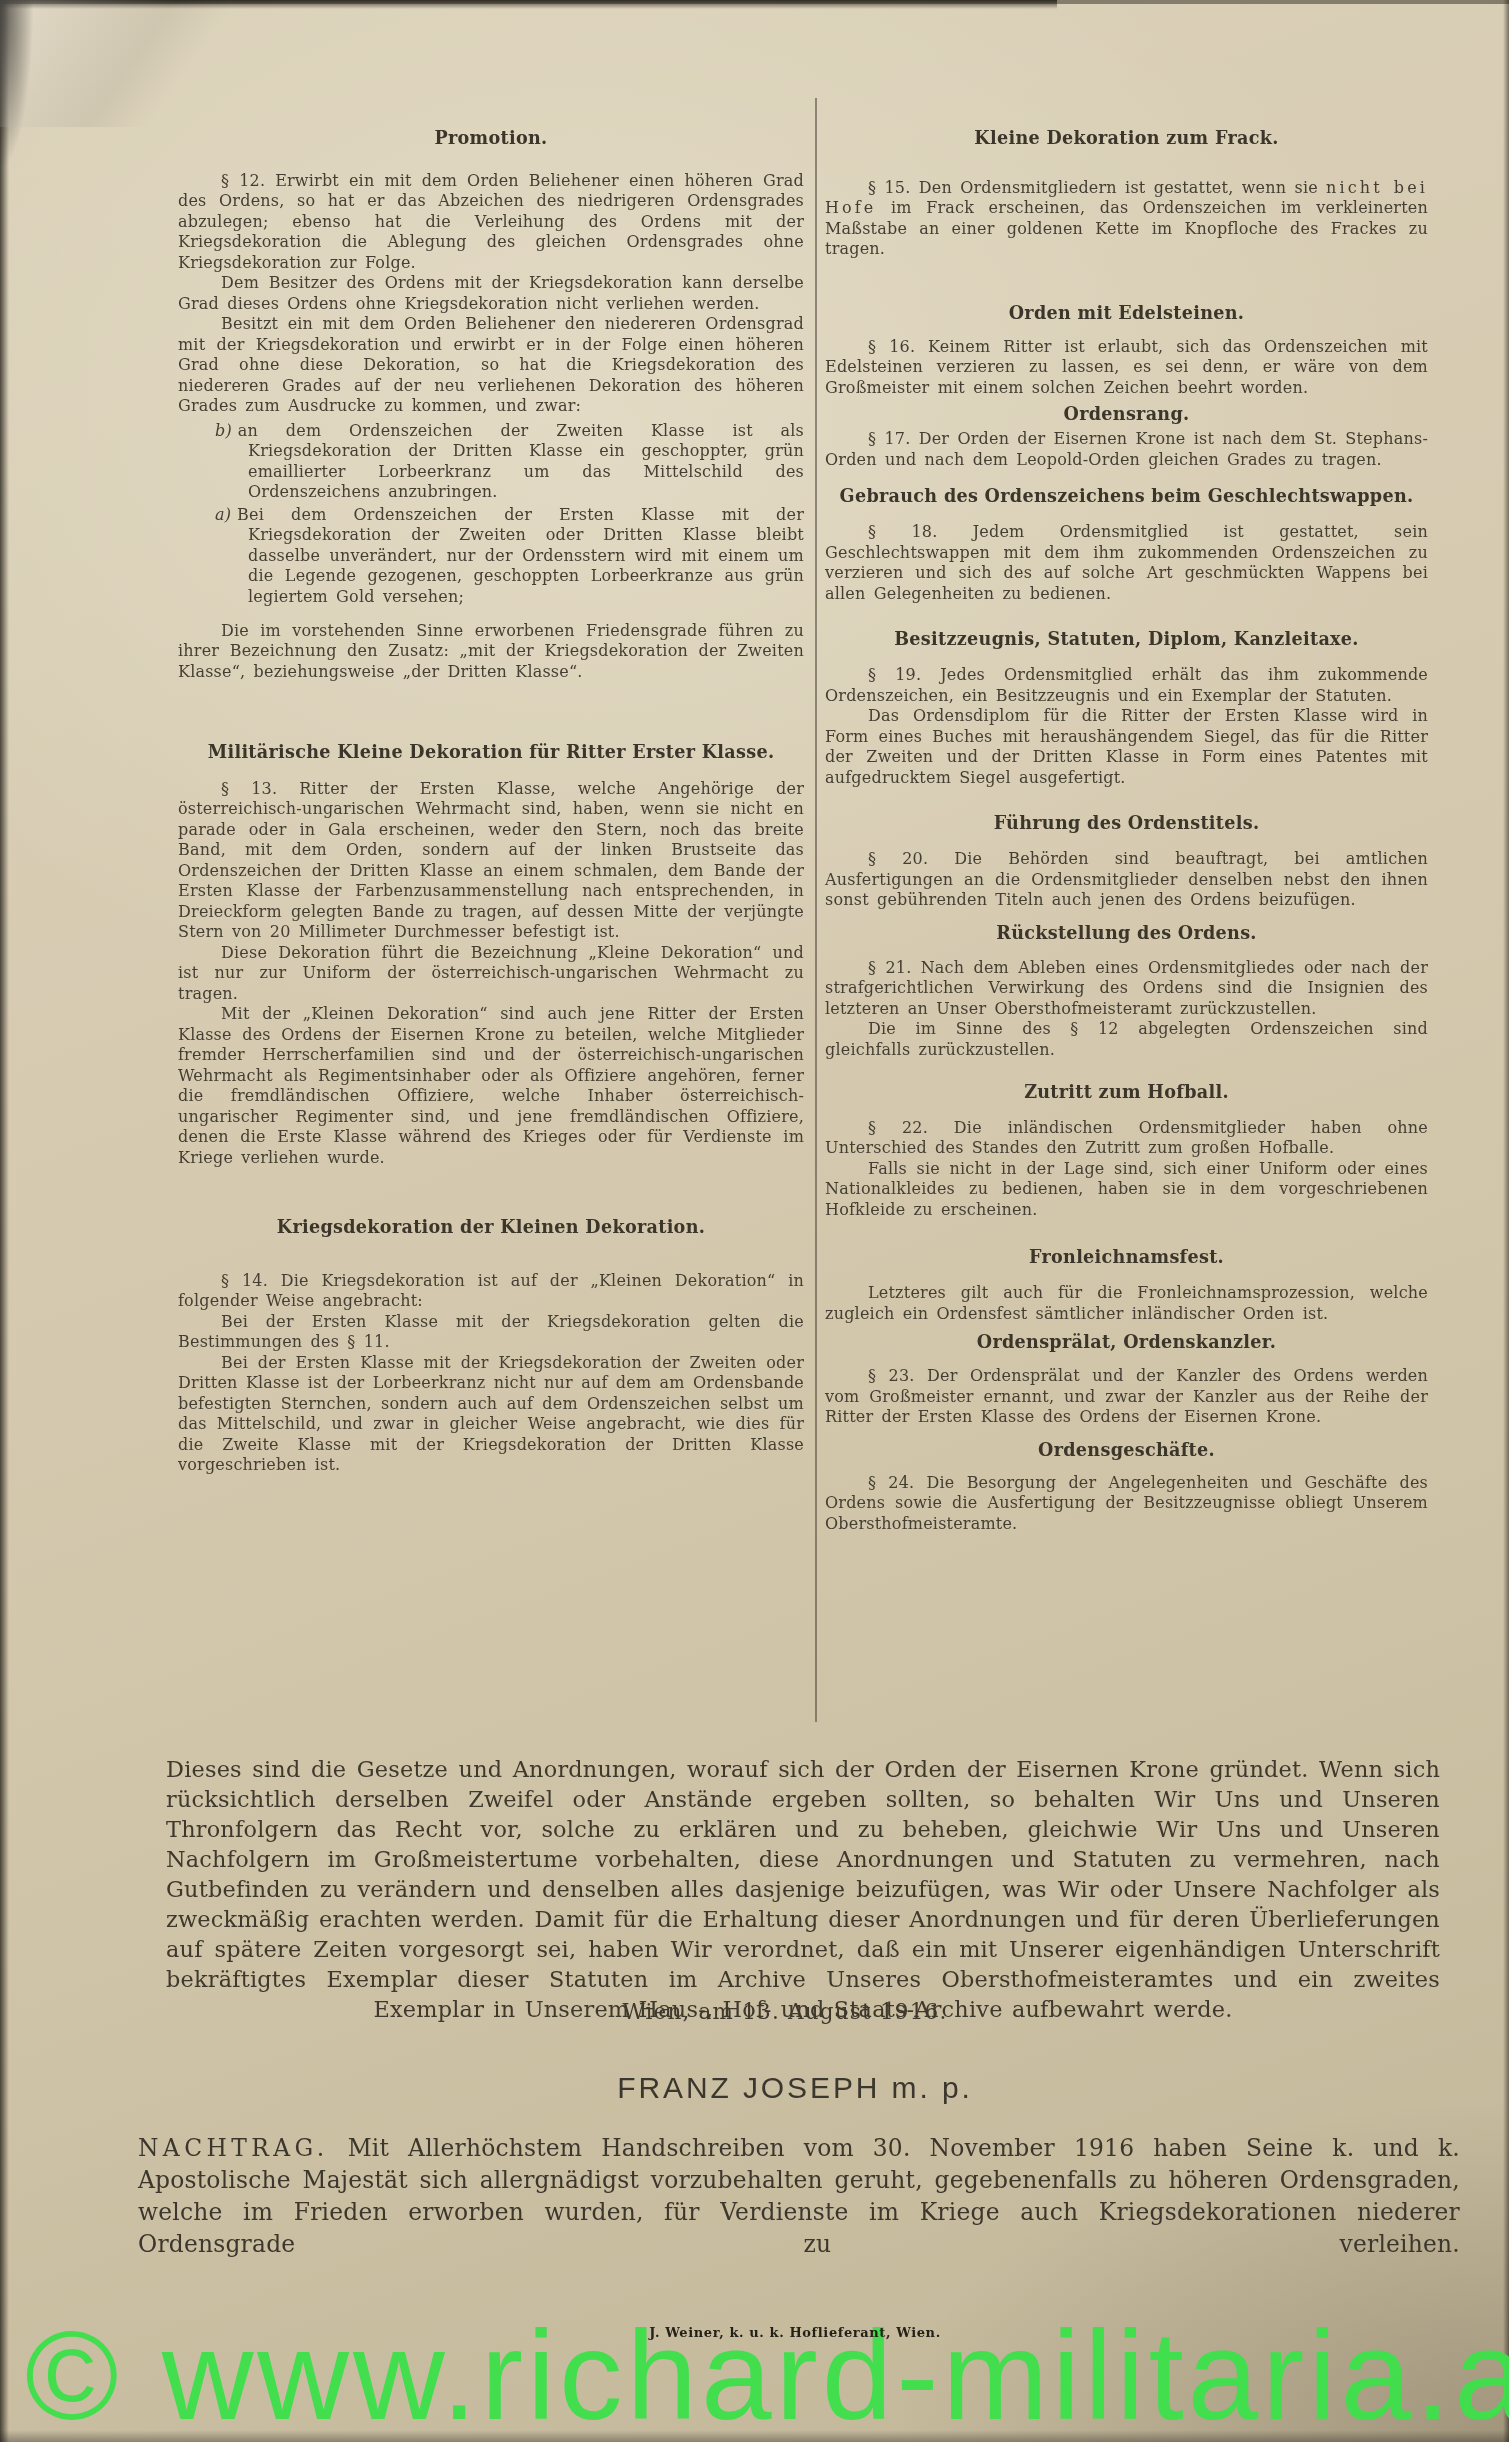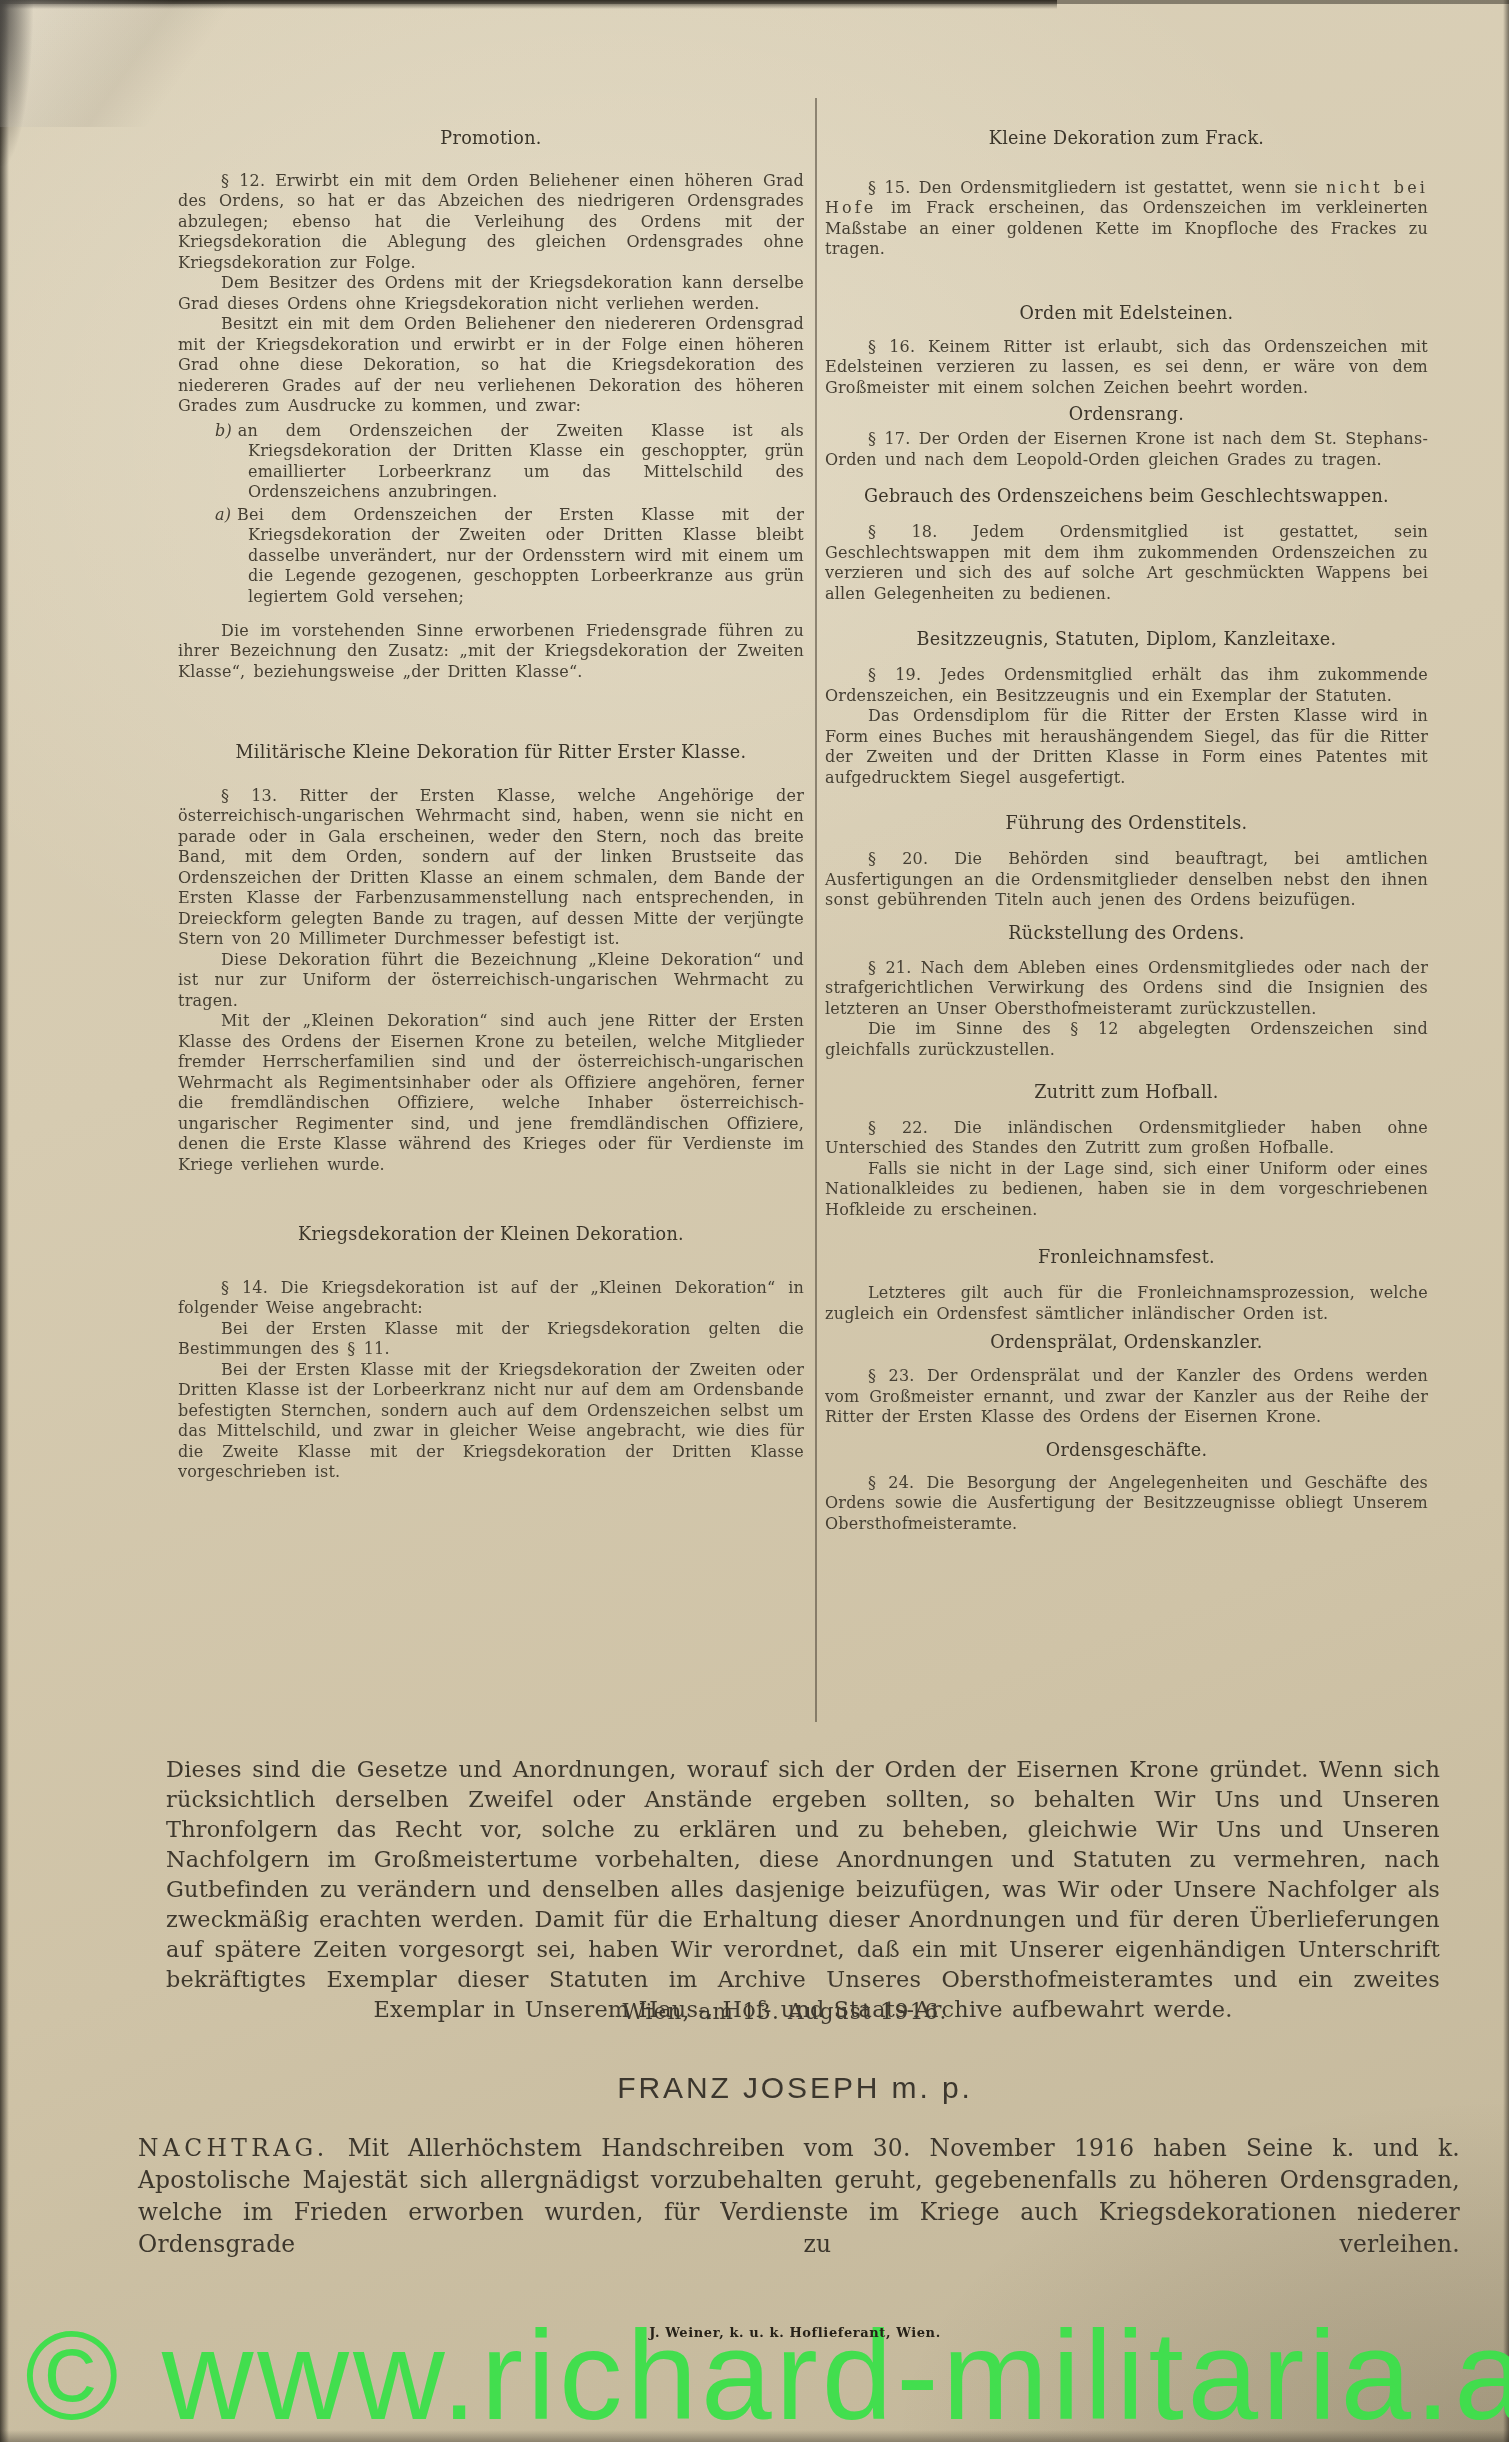--- a/index.html
+++ b/index.html
@@ -19,21 +19,21 @@
   .edge-right{top:0;right:0;width:6.8px;height:100%;background:linear-gradient(270deg,rgba(28,24,18,.6),rgba(28,24,18,0));}
   .edge-bottom{bottom:0;left:0;width:100%;height:11.7px;background:linear-gradient(0deg,rgba(28,24,18,.35),transparent);}
 
   .col{position:absolute;top:128px;}
   .col-left{left:178px;width:626px;}
   .col-right{left:825px;width:603px;}
   .divider{position:absolute;left:815px;top:98px;width:2px;height:1624px;background:rgba(75,66,52,.55);}
 
   .col p{margin:0;font-size:16px;line-height:20.5px;text-align:justify;
     text-indent:43px;letter-spacing:0.2px;word-spacing:2.9px;}
-  .col h3{margin:25px 0 15.6px;font-size:17.6px;line-height:20.5px;font-weight:normal;
+  .col h3{margin:25px 0 15.6px;font-size:17.6px;line-height:20.5px;font-weight:bold;
     text-align:center;letter-spacing:0.3px;color:#3b352a;}
   .li{padding-left:70px;text-indent:-33px !important;}
   .li .li-label{font-style:italic;padding-right:5.9px;}
   .sperr{letter-spacing:3.1px;}
 
   .closing{position:absolute;left:160px;top:1748px;width:1274px;margin:6px;
     font-size:22.4px;line-height:30px;text-align:justify;text-align-last:center;
     letter-spacing:0.2px;word-spacing:2px;color:#3e382d;}
   .dateline{position:absolute;left:0;top:1999px;width:1570px;margin:0;text-align:center;
     font-size:21.5px;letter-spacing:1.2px;color:#3e382d;}
@@ -55,21 +55,21 @@
 <div class="page">
 
   <div class="col col-left">
     <h3 style="margin:0 0 22.4px;">Promotion.</h3>
     <p>§ 12. Erwirbt ein mit dem Orden Beliehener einen höheren Grad des Ordens, so hat er das Abzeichen des niedrigeren Ordensgrades abzulegen; ebenso hat die Verleihung des Ordens mit der Kriegsdekoration die Ablegung des gleichen Ordensgrades ohne Kriegsdekoration zur Folge.</p>
     <p>Dem Besitzer des Ordens mit der Kriegsdekoration kann derselbe Grad dieses Ordens ohne Kriegsdekoration nicht verliehen werden.</p>
     <p>Besitzt ein mit dem Orden Beliehener den niedereren Ordensgrad mit der Kriegsdekoration und erwirbt er in der Folge einen höheren Grad ohne diese Dekoration, so hat die Kriegsdekoration des niedereren Grades auf der neu verliehenen Dekoration des höheren Grades zum Ausdrucke zu kommen, und zwar:</p>
     <p class="li" style="margin-top:3.9px;"><span class="li-label">b)</span><span>an dem Ordenszeichen der Zweiten Klasse ist als Kriegsdekoration der Dritten Klasse ein geschoppter, grün emaillierter Lorbeerkranz um das Mittelschild des Ordenszeichens anzubringen.</span></p>
     <p class="li" style="margin-top:2px;"><span class="li-label">a)</span><span>Bei dem Ordenszeichen der Ersten Klasse mit der Kriegsdekoration der Zweiten oder Dritten Klasse bleibt dasselbe unverändert, nur der Ordensstern wird mit einem um die Legende gezogenen, geschoppten Lorbeerkranze aus grün legiertem Gold versehen;</span></p>
     <p style="margin-top:13.7px;">Die im vorstehenden Sinne erworbenen Friedensgrade führen zu ihrer Bezeichnung den Zusatz: „mit der Kriegsdekoration der Zweiten Klasse“, beziehungsweise „der Dritten Klasse“.</p>
-    <h3 style="margin:60px 0 23px;text-align:center;">Militärische Kleine Dekoration für Ritter Erster Klasse.</h3>
+    <h3 style="margin:60px 0 16px;text-align:center;">Militärische Kleine Dekoration für Ritter Erster Klasse.</h3>
     <p>§ 13. Ritter der Ersten Klasse, welche Angehörige der österreichisch-ungarischen Wehrmacht sind, haben, wenn sie nicht en parade oder in Gala erscheinen, weder den Stern, noch das breite Band, mit dem Orden, sondern auf der linken Brustseite das Ordenszeichen der Dritten Klasse an einem schmalen, dem Bande der Ersten Klasse der Farbenzusammenstellung nach entsprechenden, in Dreieckform gelegten Bande zu tragen, auf dessen Mitte der verjüngte Stern von 20 Millimeter Durchmesser befestigt ist.</p>
     <p>Diese Dekoration führt die Bezeichnung „Kleine Dekoration“ und ist nur zur Uniform der österreichisch-ungarischen Wehrmacht zu tragen.</p>
     <p>Mit der „Kleinen Dekoration“ sind auch jene Ritter der Ersten Klasse des Ordens der Eisernen Krone zu beteilen, welche Mitglieder fremder Herrscherfamilien sind und der österreichisch-ungarischen Wehrmacht als Regimentsinhaber oder als Offiziere angehören, ferner die fremdländischen Offiziere, welche Inhaber österreichisch-ungarischer Regimenter sind, und jene fremdländischen Offiziere, denen die Erste Klasse während des Krieges oder für Verdienste im Kriege verliehen wurde.</p>
     <h3 style="margin:49px 0 33px;">Kriegsdekoration der Kleinen Dekoration.</h3>
     <p>§ 14. Die Kriegsdekoration ist auf der „Kleinen Dekoration“ in folgender Weise angebracht:</p>
     <p>Bei der Ersten Klasse mit der Kriegsdekoration gelten die Bestimmungen des § 11.</p>
     <p>Bei der Ersten Klasse mit der Kriegsdekoration der Zweiten oder Dritten Klasse ist der Lorbeerkranz nicht nur auf dem am Ordensbande befestigten Sternchen, sondern auch auf dem Ordenszeichen selbst um das Mittelschild, und zwar in gleicher Weise angebracht, wie dies für die Zweite Klasse mit der Kriegsdekoration der Dritten Klasse vorgeschrieben ist.</p>
   </div>
 
   <div class="divider"></div>

